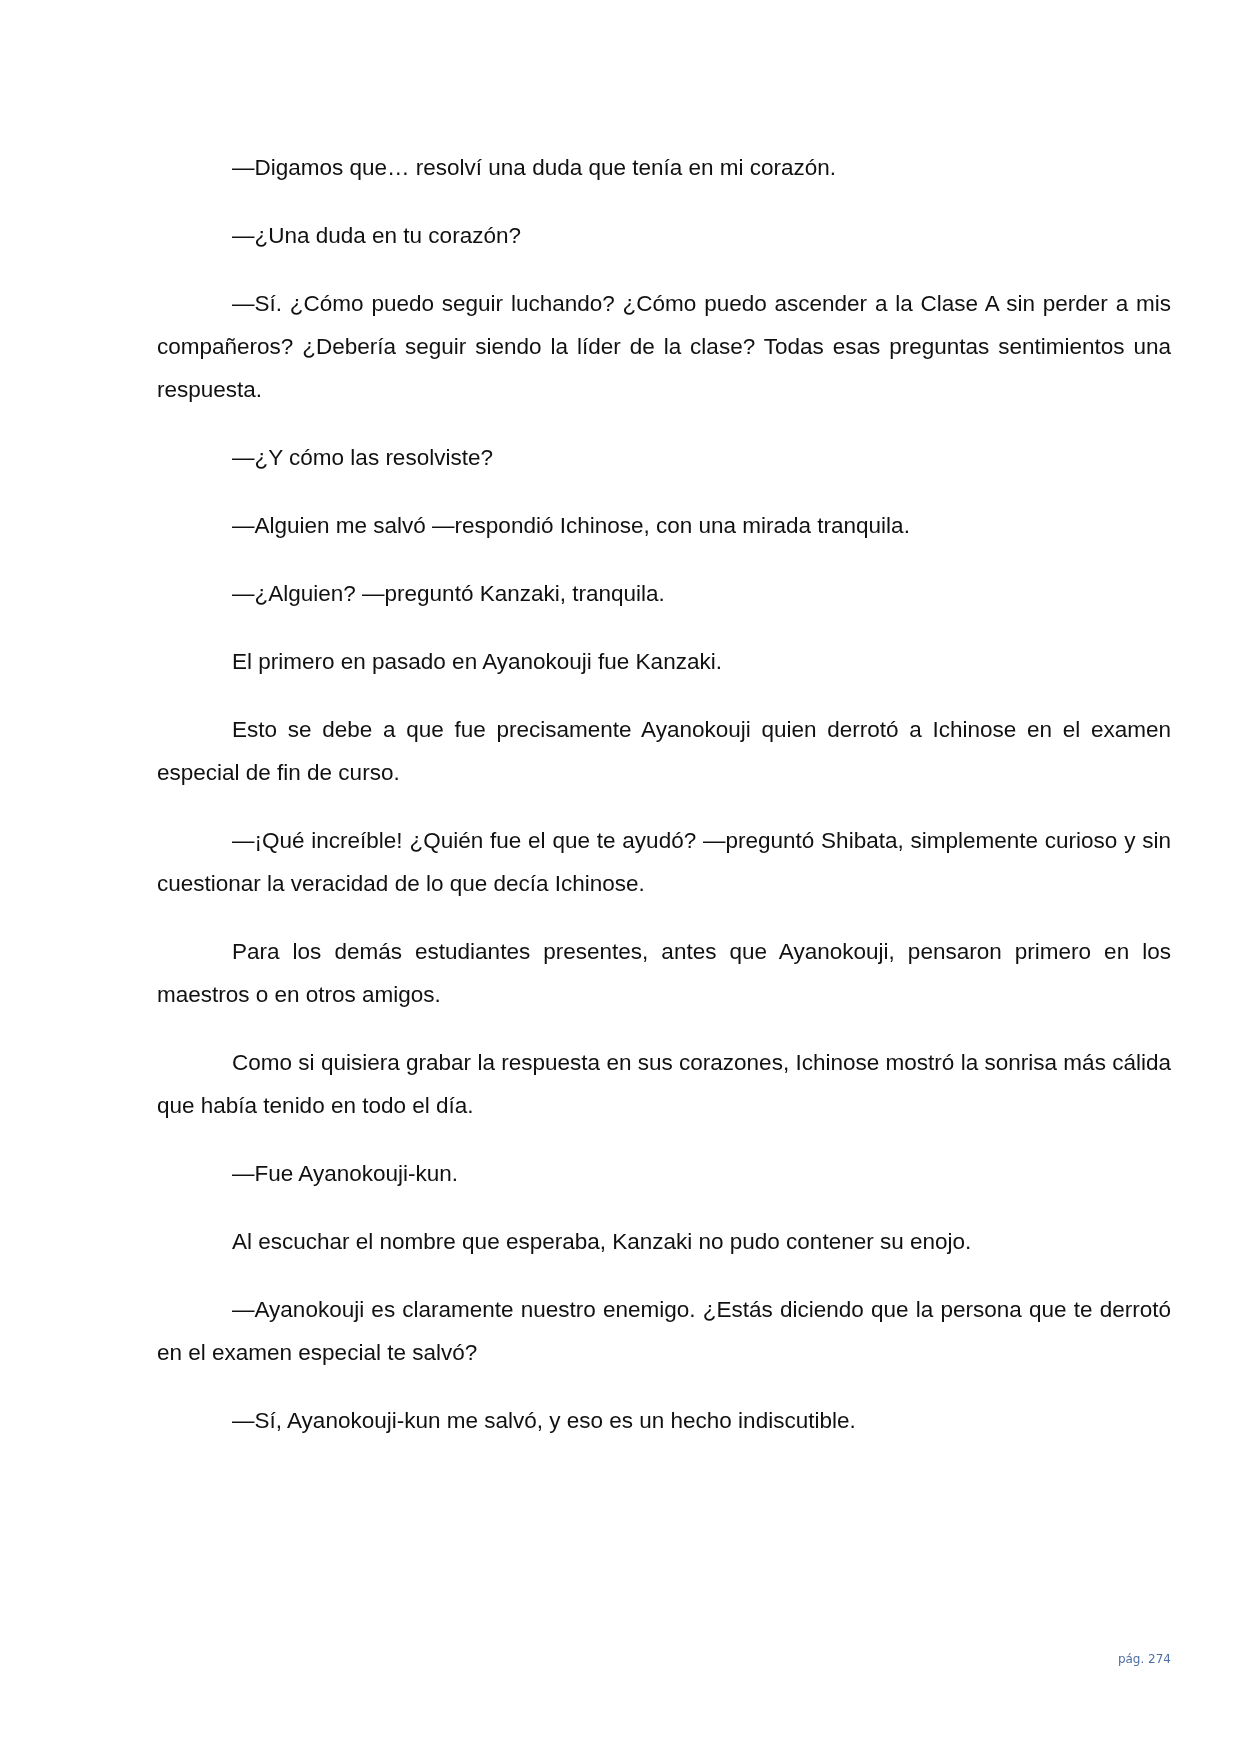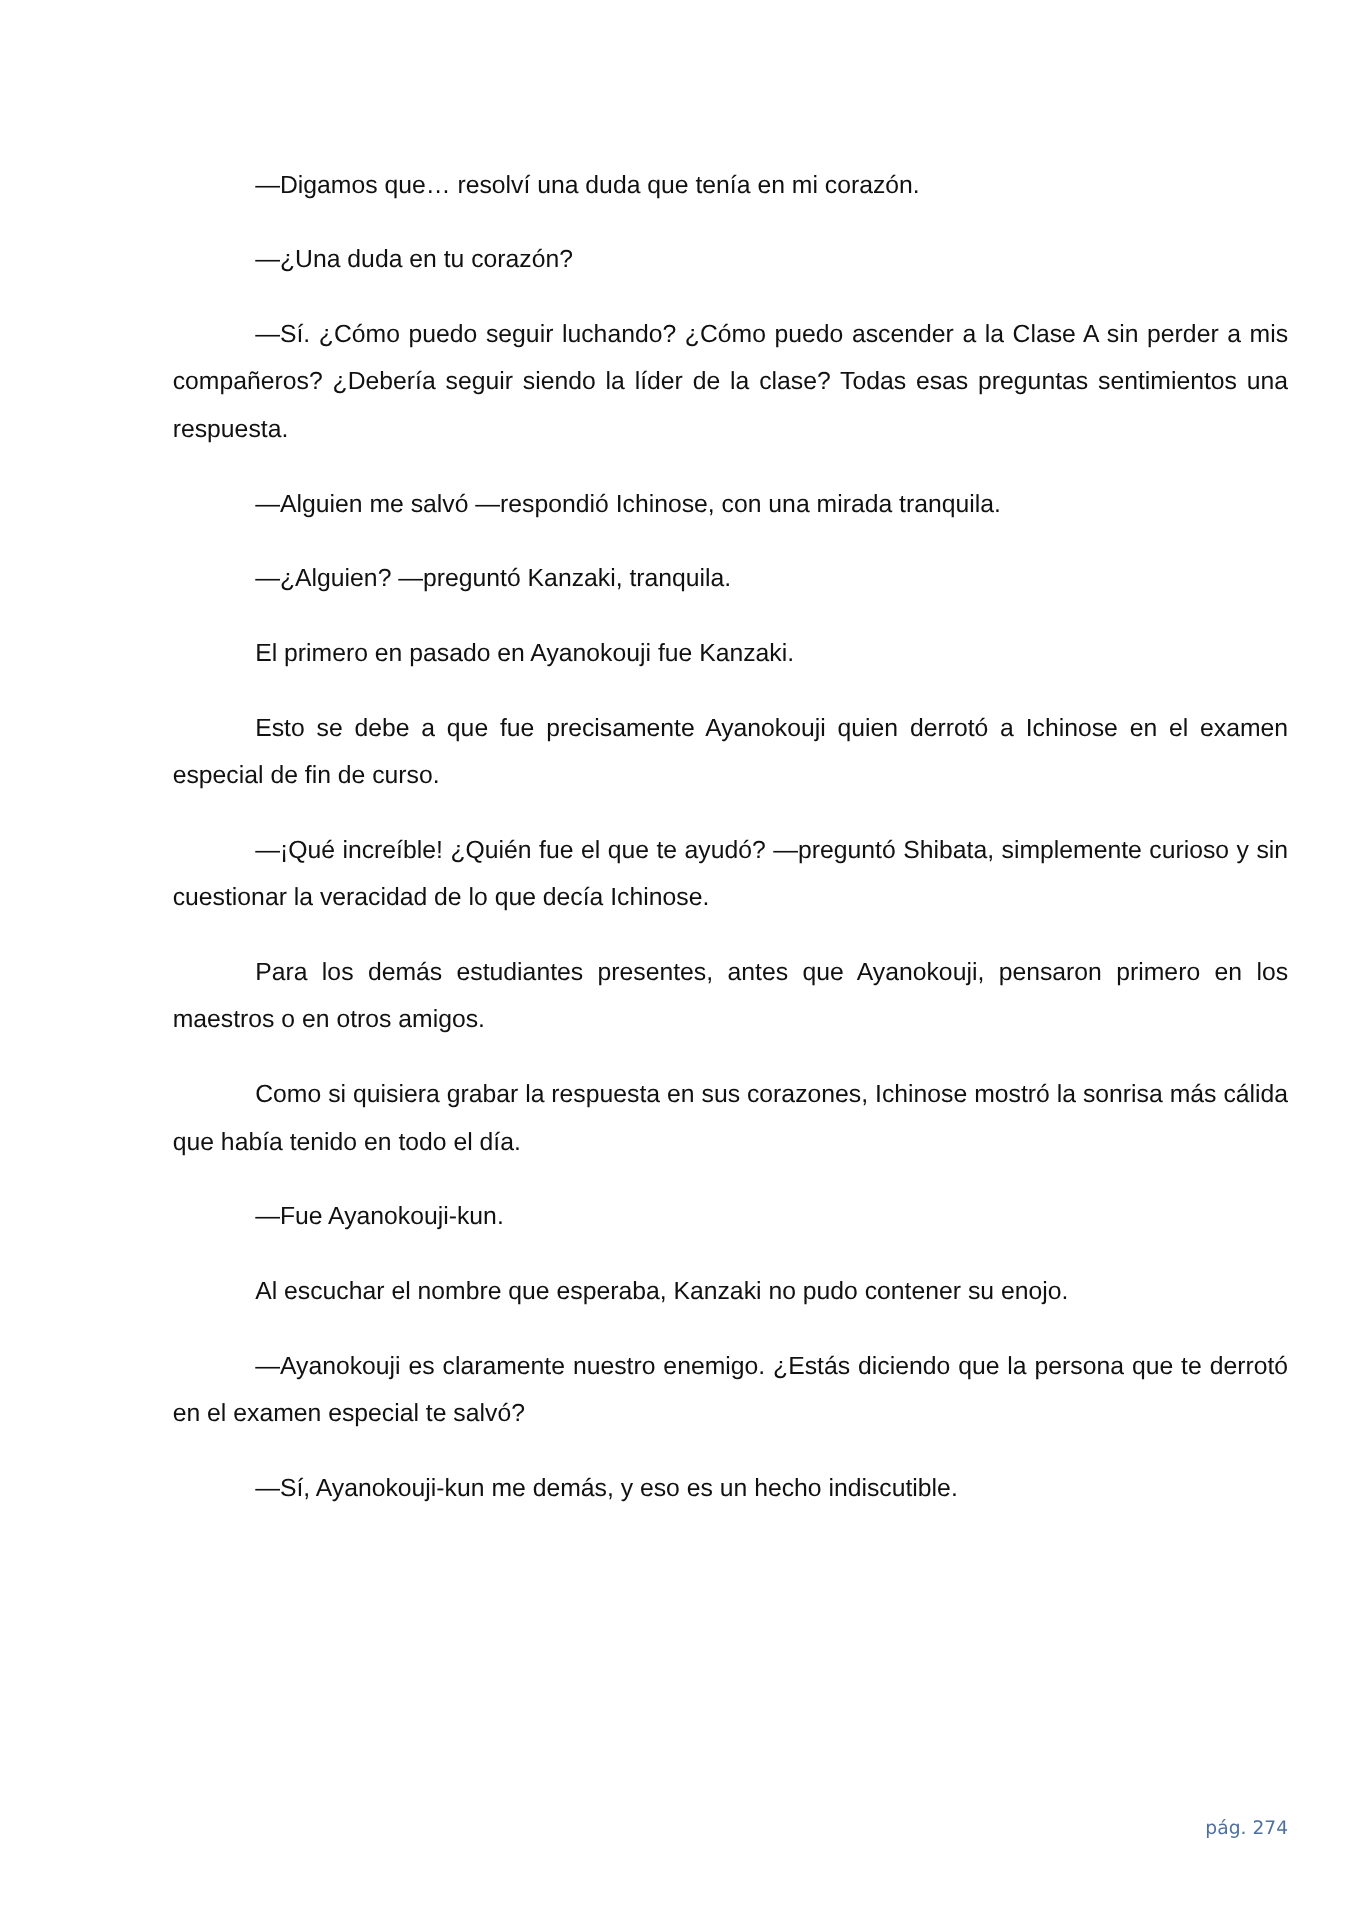--- a/index.html
+++ b/index.html
@@ -18,38 +18,39 @@
   .content p {
     margin: 0 0 25px 0;
     text-indent: 75px;
     text-align: justify;
   }
   .page-number {
     position: absolute;
     right: 115px;
     top: 1652px;
     font-family: "DejaVu Sans", sans-serif;
-    font-size: 17px;
+    font-size: 12px;
     color: #4f6fa3;
   }
 </style>
 </head>
 <body>
 
 <div class="page">
   <div class="content">
     <p>—Digamos que… resolví una duda que tenía en mi corazón.</p>
     <p>—¿Una duda en tu corazón?</p>
     <p>—Sí. ¿Cómo puedo seguir luchando? ¿Cómo puedo ascender a la Clase A sin perder a mis compañeros? ¿Debería seguir siendo la líder de la clase? Todas esas preguntas sentimientos una respuesta.</p>
+    <p>—¿Y cómo las resolviste?</p>
     <p>—Alguien me salvó —respondió Ichinose, con una mirada tranquila.</p>
     <p>—¿Alguien? —preguntó Kanzaki, tranquila.</p>
     <p>El primero en pasado en Ayanokouji fue Kanzaki.</p>
     <p>Esto se debe a que fue precisamente Ayanokouji quien derrotó a Ichinose en el examen especial de fin de curso.</p>
     <p>—¡Qué increíble! ¿Quién fue el que te ayudó? —preguntó Shibata, simplemente curioso y sin cuestionar la veracidad de lo que decía Ichinose.</p>
     <p>Para los demás estudiantes presentes, antes que Ayanokouji, pensaron primero en los maestros o en otros amigos.</p>
     <p>Como si quisiera grabar la respuesta en sus corazones, Ichinose mostró la sonrisa más cálida que había tenido en todo el día.</p>
     <p>—Fue Ayanokouji-kun.</p>
     <p>Al escuchar el nombre que esperaba, Kanzaki no pudo contener su enojo.</p>
     <p>—Ayanokouji es claramente nuestro enemigo. ¿Estás diciendo que la persona que te derrotó en el examen especial te salvó?</p>
-    <p>—Sí, Ayanokouji-kun me demás, y eso es un hecho indiscutible.</p>
+    <p>—Sí, Ayanokouji-kun me salvó, y eso es un hecho indiscutible.</p>
   </div>
   <div class="page-number">pág. 274</div>
 </div>
 
 </body></html>

